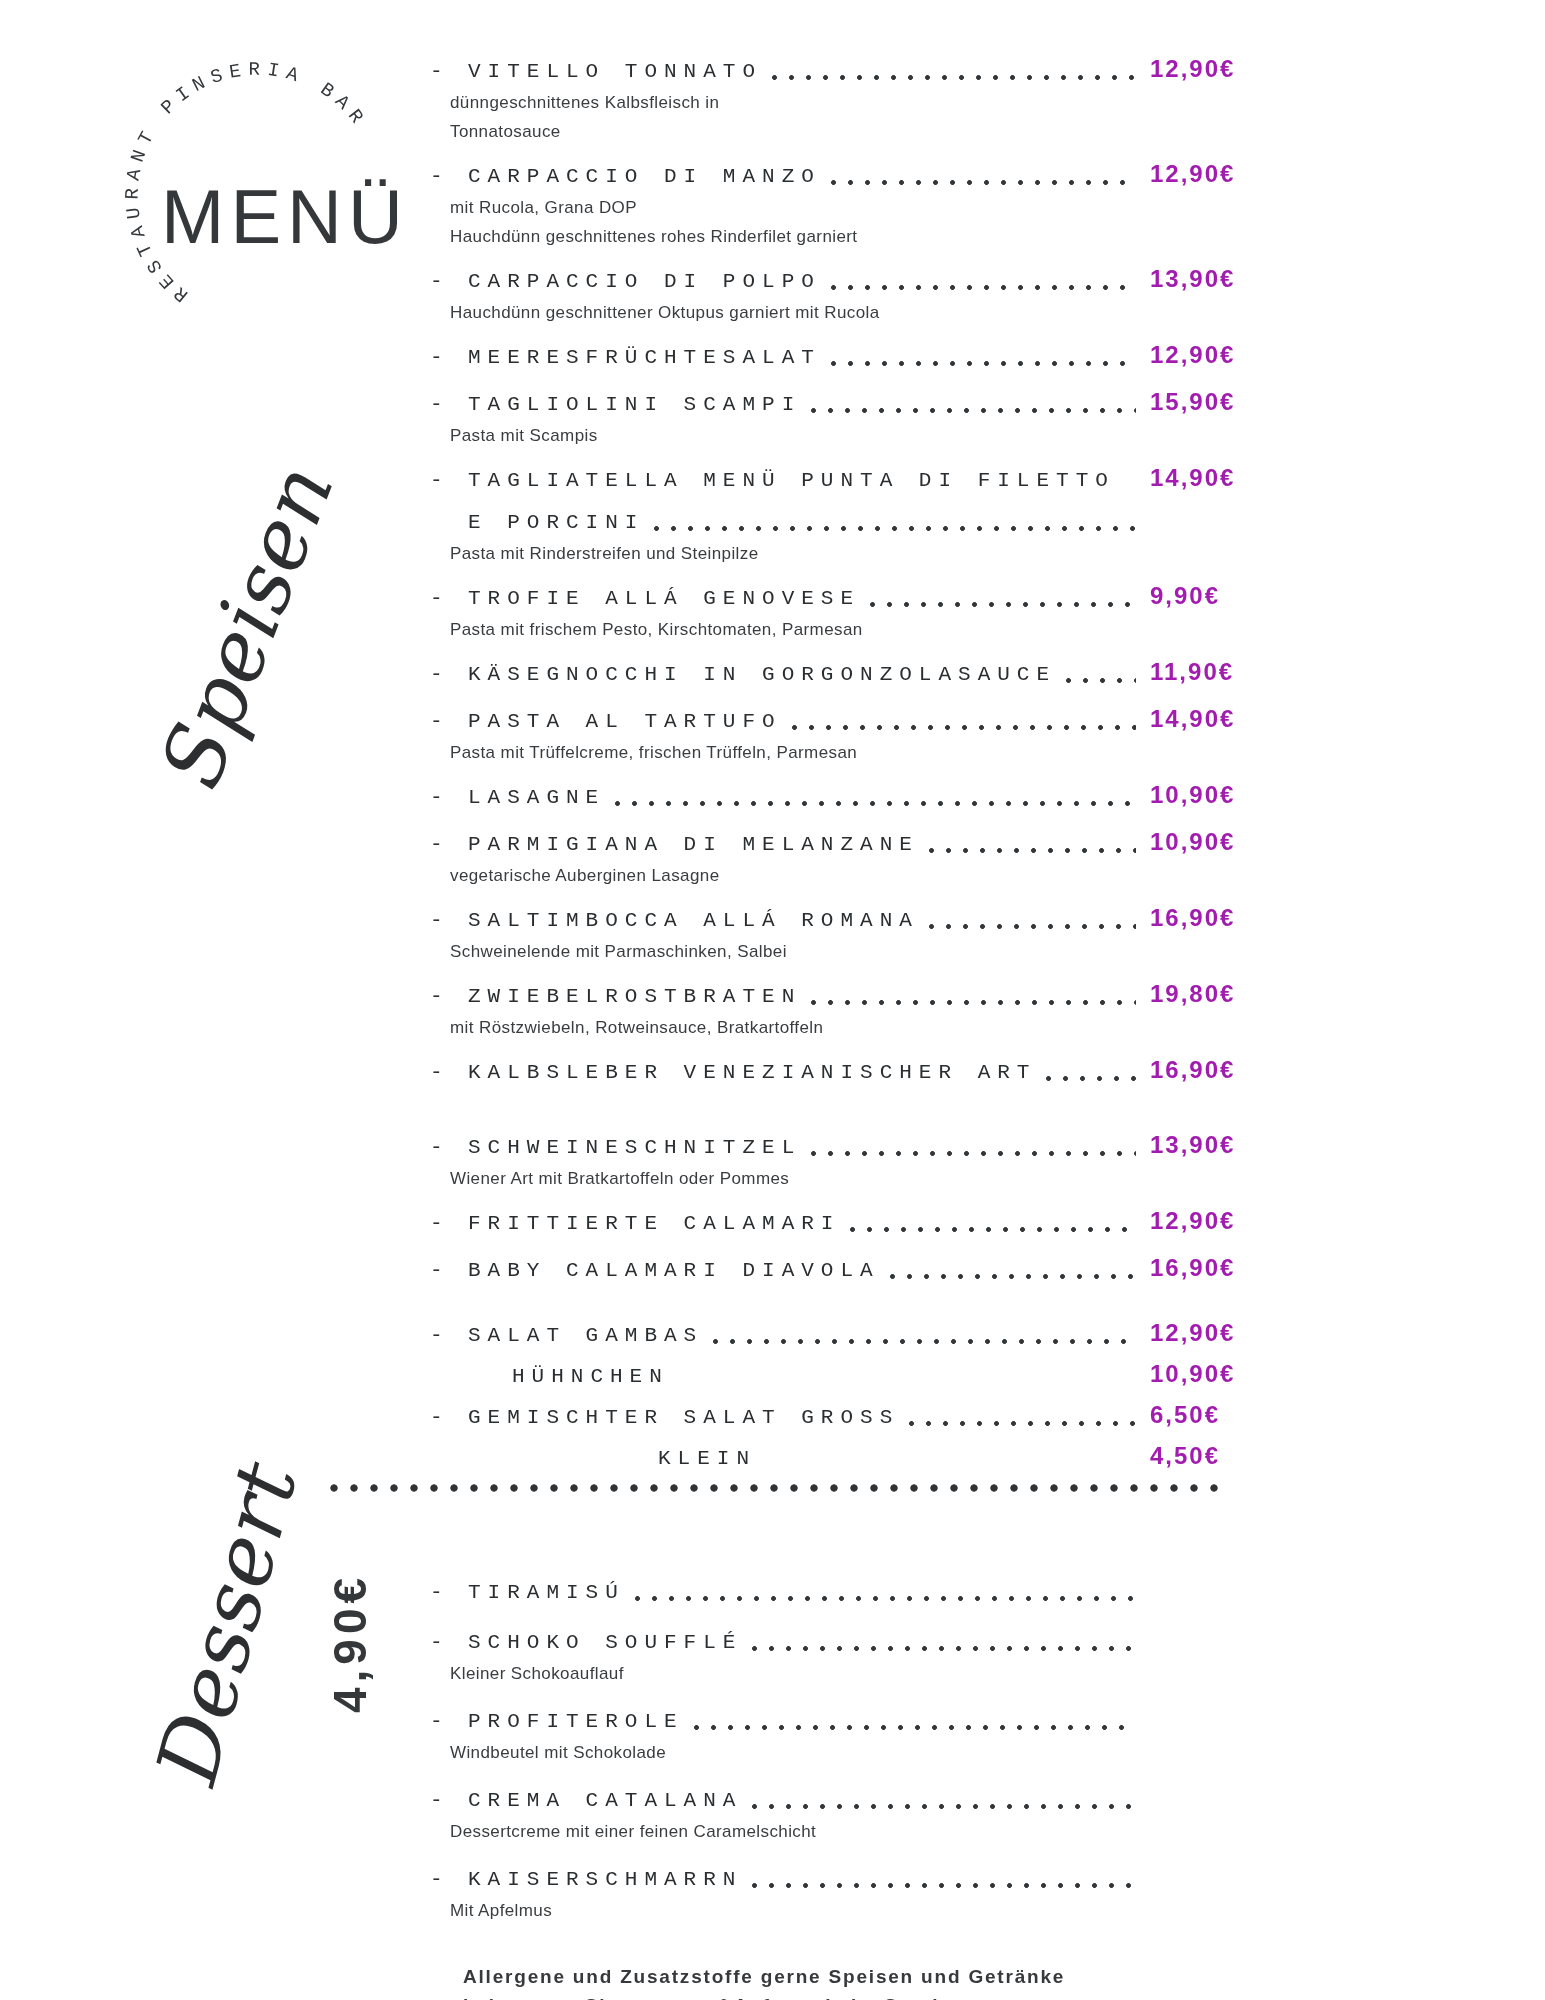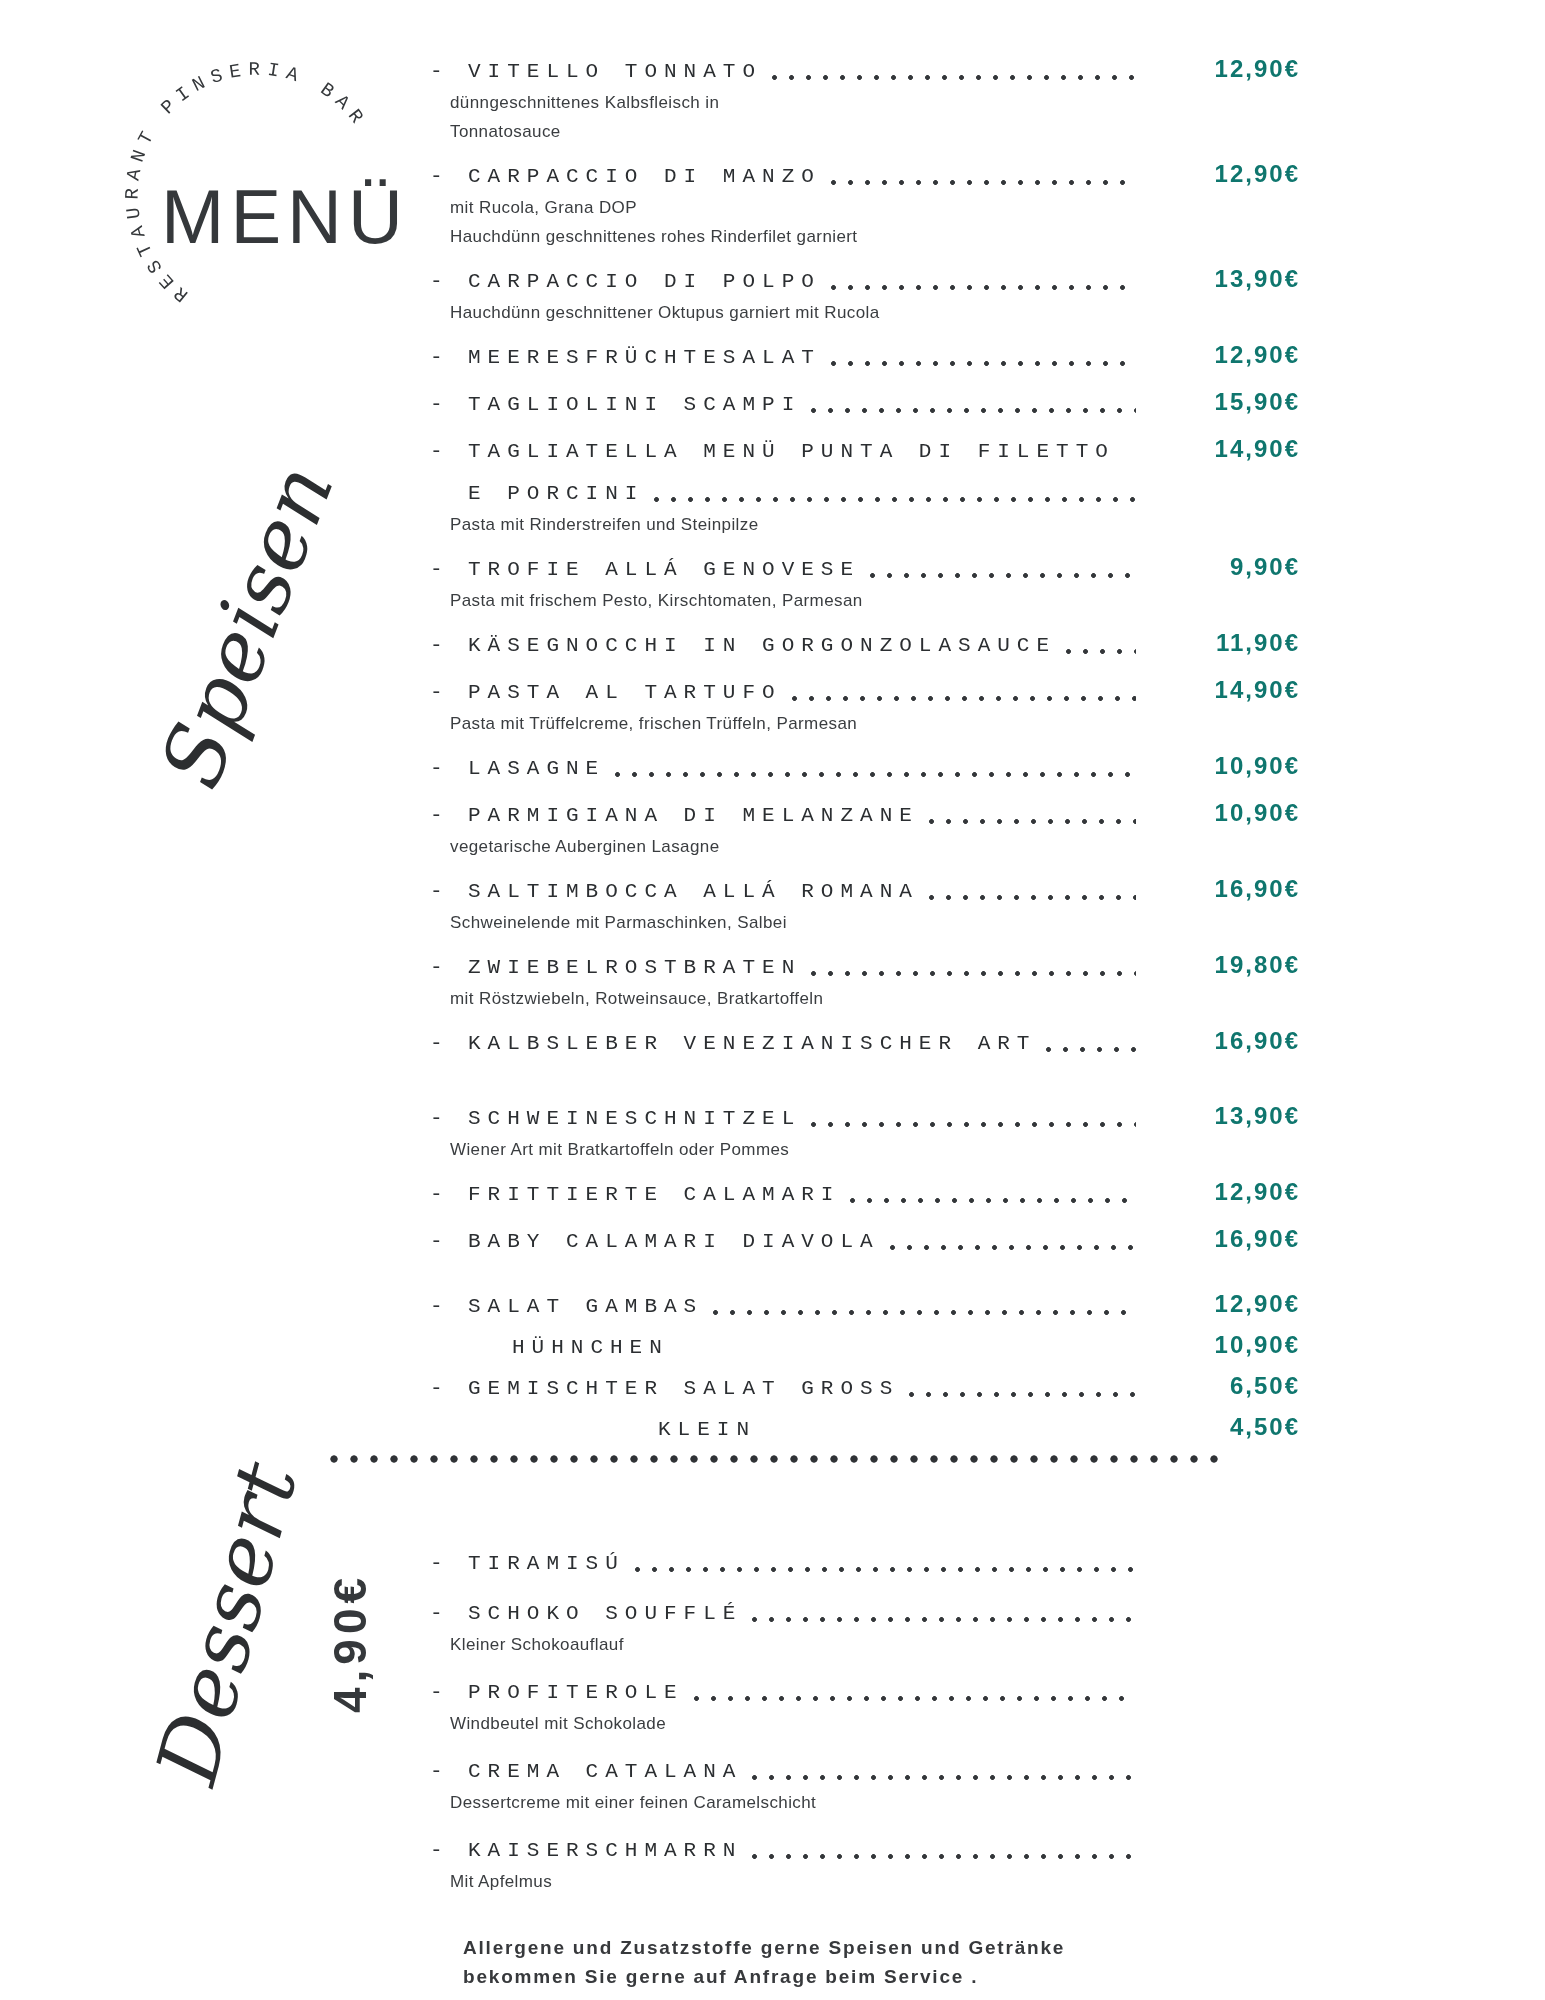--- a/index.html
+++ b/index.html
@@ -35,22 +35,22 @@
     flex:none;white-space:nowrap;color:#2b2e31;
     font-family:Liberation Mono, monospace;font-size:21px;letter-spacing:7px;
   }
   .leader{
     flex:1;height:5px;align-self:flex-end;margin:0 14px 5px 10px;
     background-image:radial-gradient(circle at 2.5px 2.5px,#34373a 2.1px,transparent 2.7px);
     background-size:17px 5px;background-repeat:repeat-x;
   }
   .leader.nodots{background:none}
   .item-price{
-    flex:none;width:150px;text-align:right;white-space:nowrap;
-    font-size:24px;font-weight:600;letter-spacing:2px;color:#0f766e;
+    flex:none;width:150px;white-space:nowrap;
+    font-size:24px;font-weight:600;letter-spacing:2px;color:#a21caf;
   }
   .item-desc{
     margin:6px 0 0 20px;color:#3a3d40;
     font-size:17px;font-weight:400;letter-spacing:.4px;line-height:23px;
   }
   .indent-1{padding-left:82px}
   .indent-2{padding-left:228px}
   
   #menu-list .menu-item:nth-child(6){margin-bottom:16px}
   #menu-list .menu-item:nth-child(15){margin-bottom:46px}
@@ -123,20 +123,21 @@
       <span class="item-price">12,90€</span>
     </div>
   </div>
       <div class="menu-item">
     <div class="item-row">
       <span class="dash">-</span>
       <span class="item-name">TAGLIOLINI SCAMPI</span>
       <span class="leader"></span>
       <span class="item-price">15,90€</span>
     </div>
+  <div class="item-desc">Pasta mit Scampis</div>
       </div>
       <div class="menu-item">
     <div class="item-row">
       <span class="dash">-</span>
       <span class="item-name">TAGLIATELLA MENÜ PUNTA DI FILETTO</span>
       <span class="leader nodots"></span>
       <span class="item-price">14,90€</span>
     </div>
   </div>
       <div class="menu-item">

